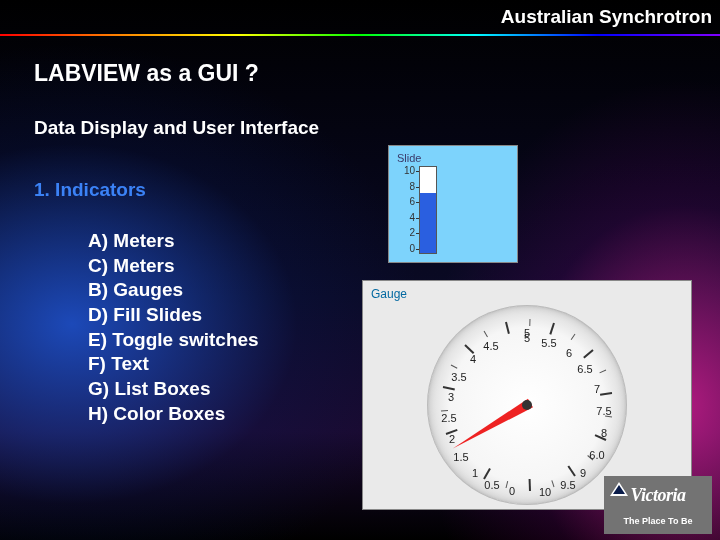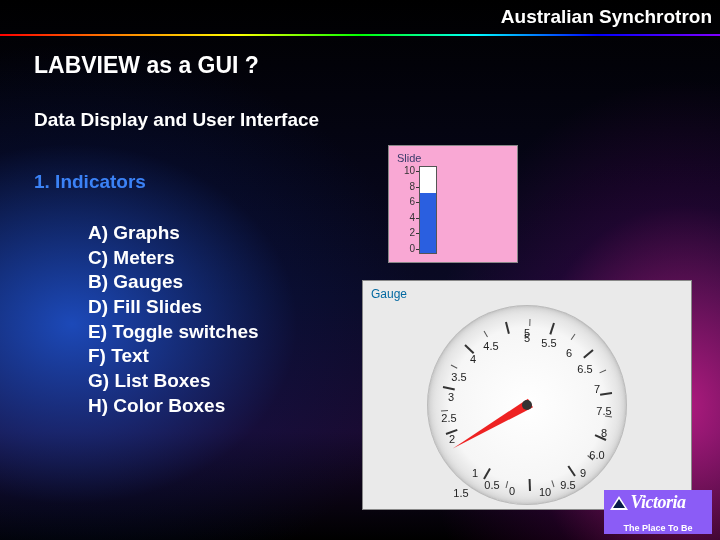--- a/index.html
+++ b/index.html
@@ -21,31 +21,31 @@
   }
   .topbar .brand {
     color: #fff; font-weight: bold; font-size: 19px;
     text-shadow: 0 0 2px rgba(0,0,0,0.8);
   }
   .rainbow {
     position: absolute; top: 34px; left: 0; right: 0; height: 2px;
     background: linear-gradient(90deg,#ff0000 0%,#ff8000 16%,#ffff00 33%,#00ff00 50%,#00ffff 66%,#0000ff 83%,#8000ff 100%);
   }
   .content { position: absolute; top: 40px; left: 34px; right: 16px; }
-  .title { color: #fff; font-weight: bold; font-size: 23px; margin-top: 12px; }
+  .title { color: #fff; font-weight: bold; font-size: 23px; margin-top: 20px; }
   .subtitle { color: #fff; font-weight: bold; font-size: 19px; margin-top: 30px; }
   .section { color: #3b82f6; font-weight: bold; font-size: 19px; margin-top: 40px; }
   .items { margin-top: 28px; margin-left: 54px; }
   .items div { color: #fff; font-weight: bold; font-size: 19px; line-height: 1.3; }
 
   
   .widget-slide {
     position: absolute; top: 145px; left: 388px;
     width: 130px; height: 118px;
-    background: #f9a8d4; border: 1px solid #888;
+    background: #7dd3fc; border: 1px solid #888;
     padding: 6px 8px;
   }
   .widget-slide .label { color: #3a3a6a; font-size: 11px; font-family: "Segoe UI", Tahoma, sans-serif; margin-bottom: 2px; }
   .slide-body { display: flex; }
   .ticks { display: flex; flex-direction: column; justify-content: space-between; height: 88px; margin-right: 4px; }
   .ticks div { color: #333; font-size: 10px; text-align: right; width: 18px; line-height: 1; position: relative; }
   .ticks div::after { content: ""; position: absolute; right: -5px; top: 50%; width: 4px; height: 1px; background: #333; }
   .therm {
     width: 18px; height: 88px; border: 1px solid #555; background: #fff;
     position: relative;
@@ -78,22 +78,22 @@
     border-left: 5px solid transparent; border-right: 5px solid transparent;
     border-top: 90px solid #e22; 
     transform: translateY(-4px);
   }
   .hub { position: absolute; left: 50%; top: 50%; width: 10px; height: 10px; background: #333; border-radius: 50%; transform: translate(-50%,-50%); }
   .gauge-val { position: absolute; left: 50%; top: 22px; transform: translateX(-50%); font-size: 11px; color: #222; }
 
   
   .vic {
     position: absolute; right: 8px; bottom: 6px;
-    width: 108px; height: 44px;
-    background: #8b5cf6;
+    width: 108px; height: 58px;
+    background: #737373;
     display: flex; flex-direction: column; align-items: center; justify-content: center;
     padding: 4px;
   }
   .vic .name { color: #fff; font-weight: bold; font-style: italic; font-size: 18px; font-family: Georgia, 'Times New Roman', serif; letter-spacing: -0.5px; }
   .vic .tag { color: #fff; font-weight: bold; font-size: 9px; margin-top: 10px; }
   .vic .tri {
     position: absolute; left: 6px; top: 6px;
     width: 0; height: 0;
     border-left: 9px solid transparent; border-right: 9px solid transparent;
     border-bottom: 14px solid #fff;
@@ -111,21 +111,21 @@
 <div class="topbar">
   <div class="brand">Australian Synchrotron</div>
 </div>
 <div class="rainbow"></div>
 
 <div class="content">
   <div class="title">LABVIEW as a GUI ?</div>
   <div class="subtitle">Data Display and User Interface</div>
   <div class="section">1.  Indicators</div>
   <div class="items">
-    <div>A) Graphs</div>
+    <div>A) Meters</div>
     <div>C) Meters</div>
     <div>B) Gauges</div>
     <div>D) Fill Slides</div>
     <div>E) Toggle switches</div>
     <div>F) Text</div>
     <div>G) List Boxes</div>
     <div>H) Color Boxes</div>
   </div>
 </div>
 
@@ -169,21 +169,21 @@
       <div class="tick" style="left: 178.565px; top: 134.979px; transform: translate(-50%, 0px) rotate(114deg);"></div>
       <div class="tick minor" style="left: 165.88px; top: 155.28px; transform: translate(-50%, 0px) rotate(130deg);"></div>
       <div class="tick" style="left: 148.091px; top: 171.297px; transform: translate(-50%, 0px) rotate(146deg);"></div>
       <div class="tick minor" style="left: 126.575px; top: 181.791px; transform: translate(-50%, 0px) rotate(162deg);"></div>
       <div class="tick" style="left: 103.001px; top: 185.948px; transform: translate(-50%, 0px) rotate(178deg);"></div>
       <div class="tick minor" style="left: 79.1947px; top: 183.445px; transform: translate(-50%, 0px) rotate(194deg);"></div>
       <div class="tick" style="left: 57px; top: 174.478px; transform: translate(-50%, 0px) rotate(210deg);"></div>
       <div class="num" style="left: 85px; top: 186px;">0</div>
       <div class="num" style="left: 65px; top: 180px;">0.5</div>
       <div class="num" style="left: 48px; top: 168px;">1</div>
-      <div class="num" style="left: 34px; top: 152px; margin-top: 36px;">1.5</div>
+      <div class="num" style="left: 34px; top: 152px;">1.5</div>
       <div class="num" style="left: 25px; top: 134px;">2</div>
       <div class="num" style="left: 22px; top: 113px;">2.5</div>
       <div class="num" style="left: 24px; top: 92px;">3</div>
       <div class="num" style="left: 32px; top: 72px;">3.5</div>
       <div class="num" style="left: 46px; top: 54px;">4</div>
       <div class="num" style="left: 64px; top: 41px;">4.5</div>
       <div class="num" style="left: 100px; top: 33px;">5</div>
       <div class="num" style="left: 122px; top: 38px;">5.5</div>
       <div class="num" style="left: 142px; top: 48px;">6</div>
       <div class="num" style="left: 158px; top: 64px;">6.5</div>

